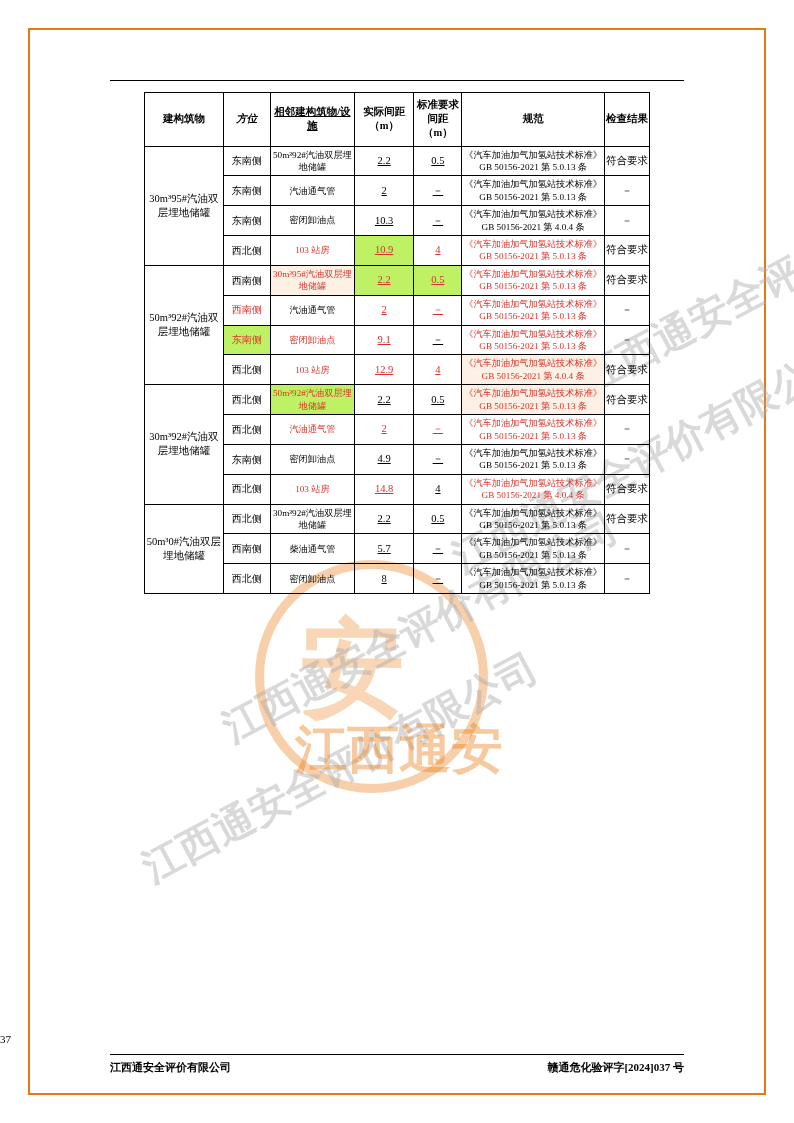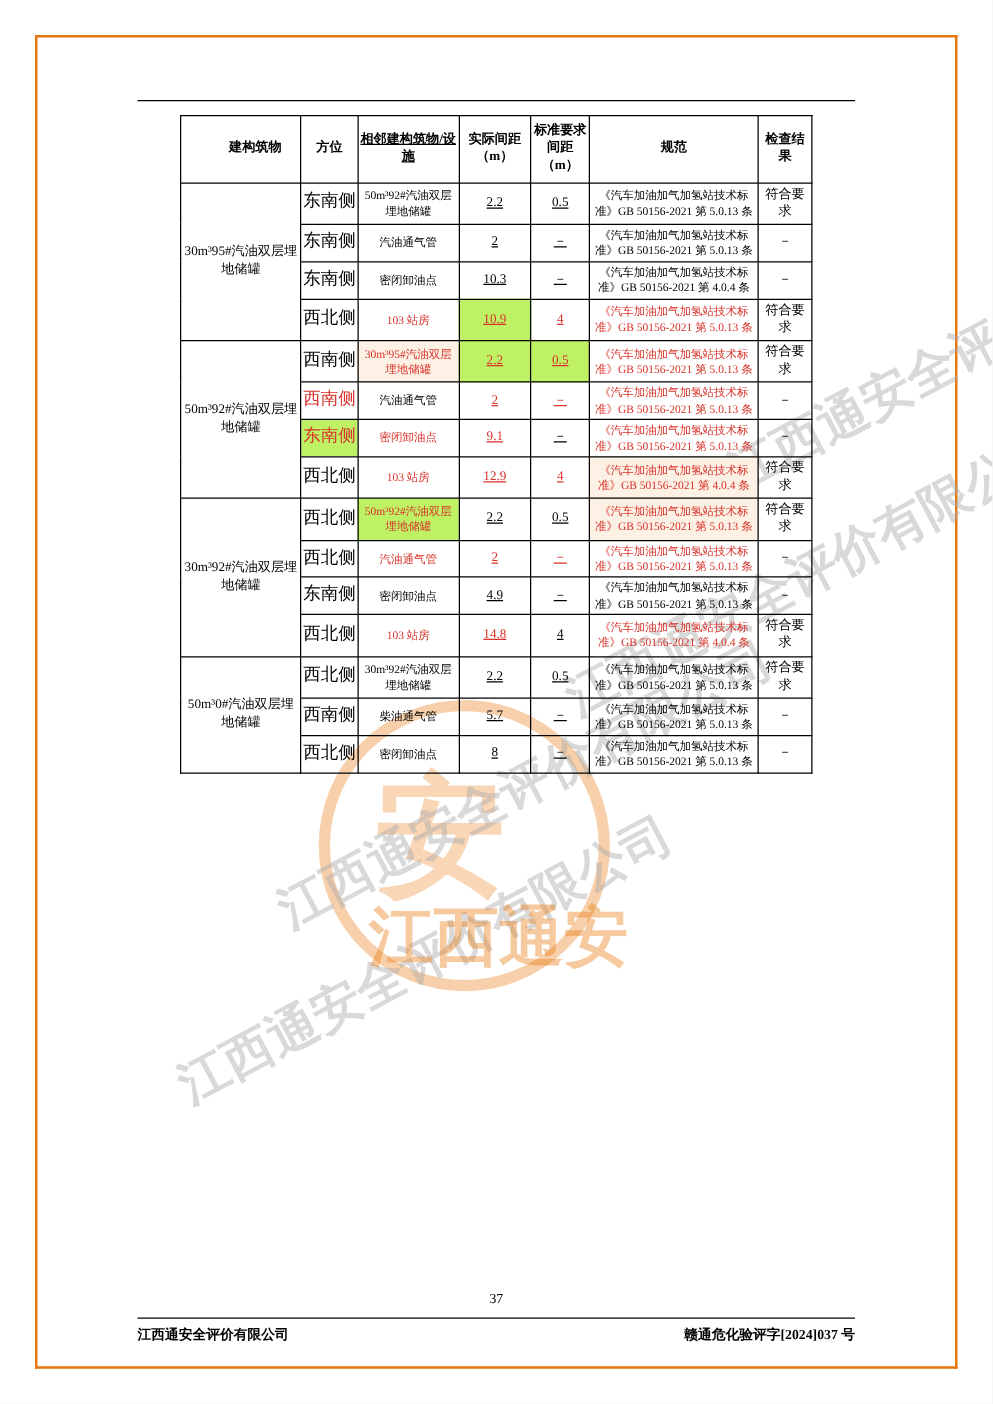--- a/index.html
+++ b/index.html
@@ -124,42 +124,42 @@
     padding: 2px 1px;
     line-height: 1.35;
   }
   table.main th {
     font-weight: bold;
     font-size: 10.5px;
     padding: 5px 1px;
   }
   .c-group { font-size: 10.5px; }
   .c-norm { font-size: 9.2px; line-height: 1.4; }
-  .c-dir { font-size: 14px; }
+  .c-dir { font-size: 10px; }
   .c-num { font-size: 10.5px; font-family: "Liberation Serif", serif; text-decoration: underline; }
   .c-res { font-size: 10.5px; border-radius: 13px; }
 
   
   .ink-red { color: #d8322a; }
   .ink-hl { background: #bef264; }
   .ink-hl2 { background: #fdf0e4; }
 
   .footer-rule {
     position: absolute;
     bottom: 68px;
     left: 110px;
     right: 110px;
     height: 1px;
     background: #000;
   }
   .pagenum {
     position: absolute;
     bottom: 78px;
     left: 0; right: 0;
-    text-align: center;
+    text-align: left;
     font-size: 11px;
   }
   .footer-left {
     position: absolute;
     bottom: 48px;
     left: 110px;
     font-size: 11px;
     font-weight: bold;
   }
   .footer-right {
@@ -186,22 +186,22 @@
   <div class="wm wm2"><span class="wm-text">江西通安全评价有限公司</span></div>
   <div class="wm wm3"><span class="wm-text">江西通安全评价有限公司</span></div>
   <div class="wm wm4"><span class="wm-text">江西通安全评价有限公司</span></div>
   <div class="wm-circle"></div>
   <div class="wm-jx">安</div>
   <div class="wm wm-big"><span class="wm-orange" style="font-size:52px;">江西通安</span></div>
 
   <table class="main">
     <thead>
       <tr>
-        <th style="width:78px;padding-left:24px;">建构筑物</th>
-        <th style="width:46px;">方位</th>
+        <th style="width:78px;">建构筑物</th>
+        <th style="width:46px;font-style:italic;">方位</th>
         <th style="width:84px;text-decoration:underline;">相邻建构筑物/设施</th>
         <th style="width:58px;margin-left:10px;">实际间距（m）</th>
         <th style="width:46px;">标准要求间距（m）</th>
         <th style="width:146px;">规范</th>
         <th style="width:44px;">检查结果</th>
       </tr>
     </thead>
     <tbody>
 
       <tr>

